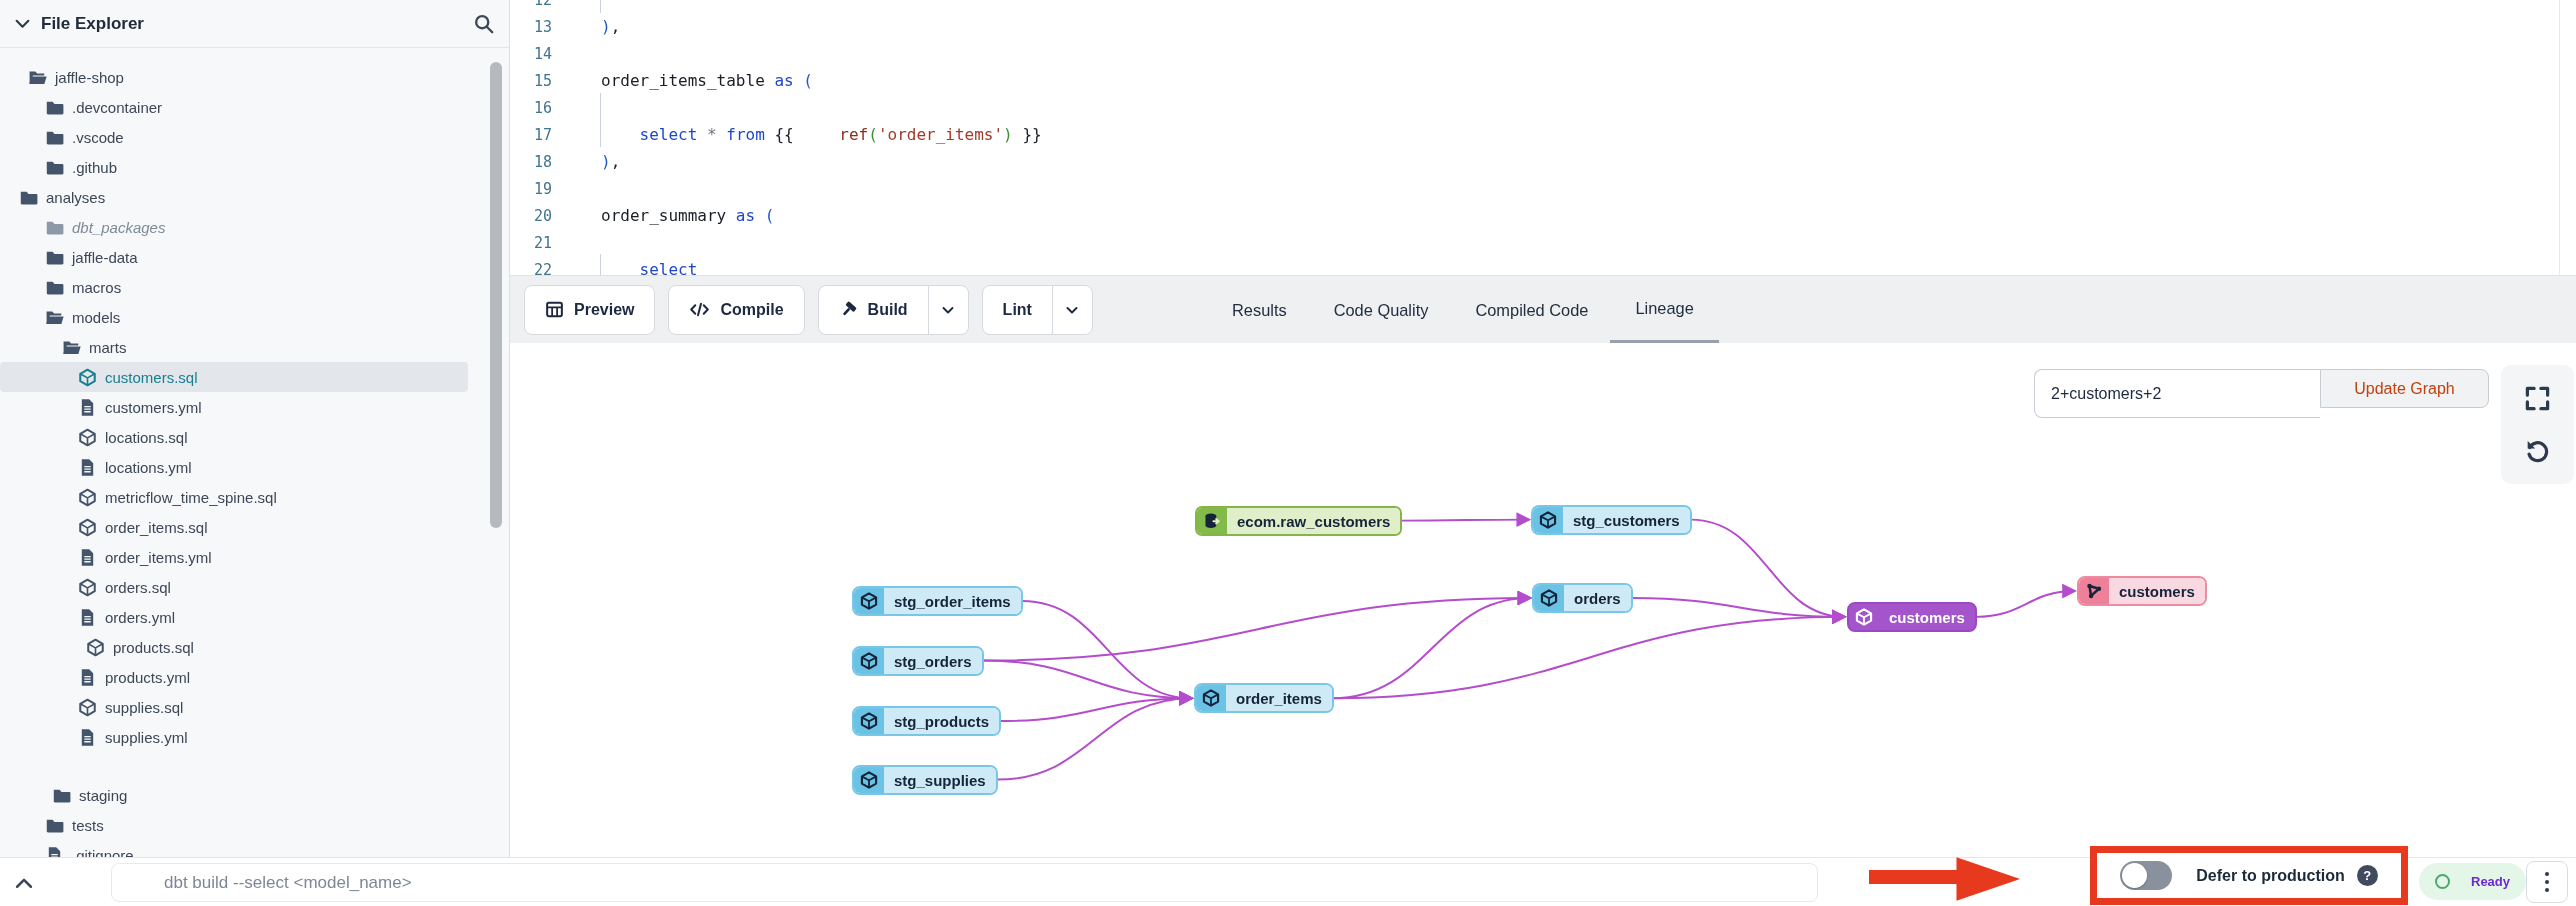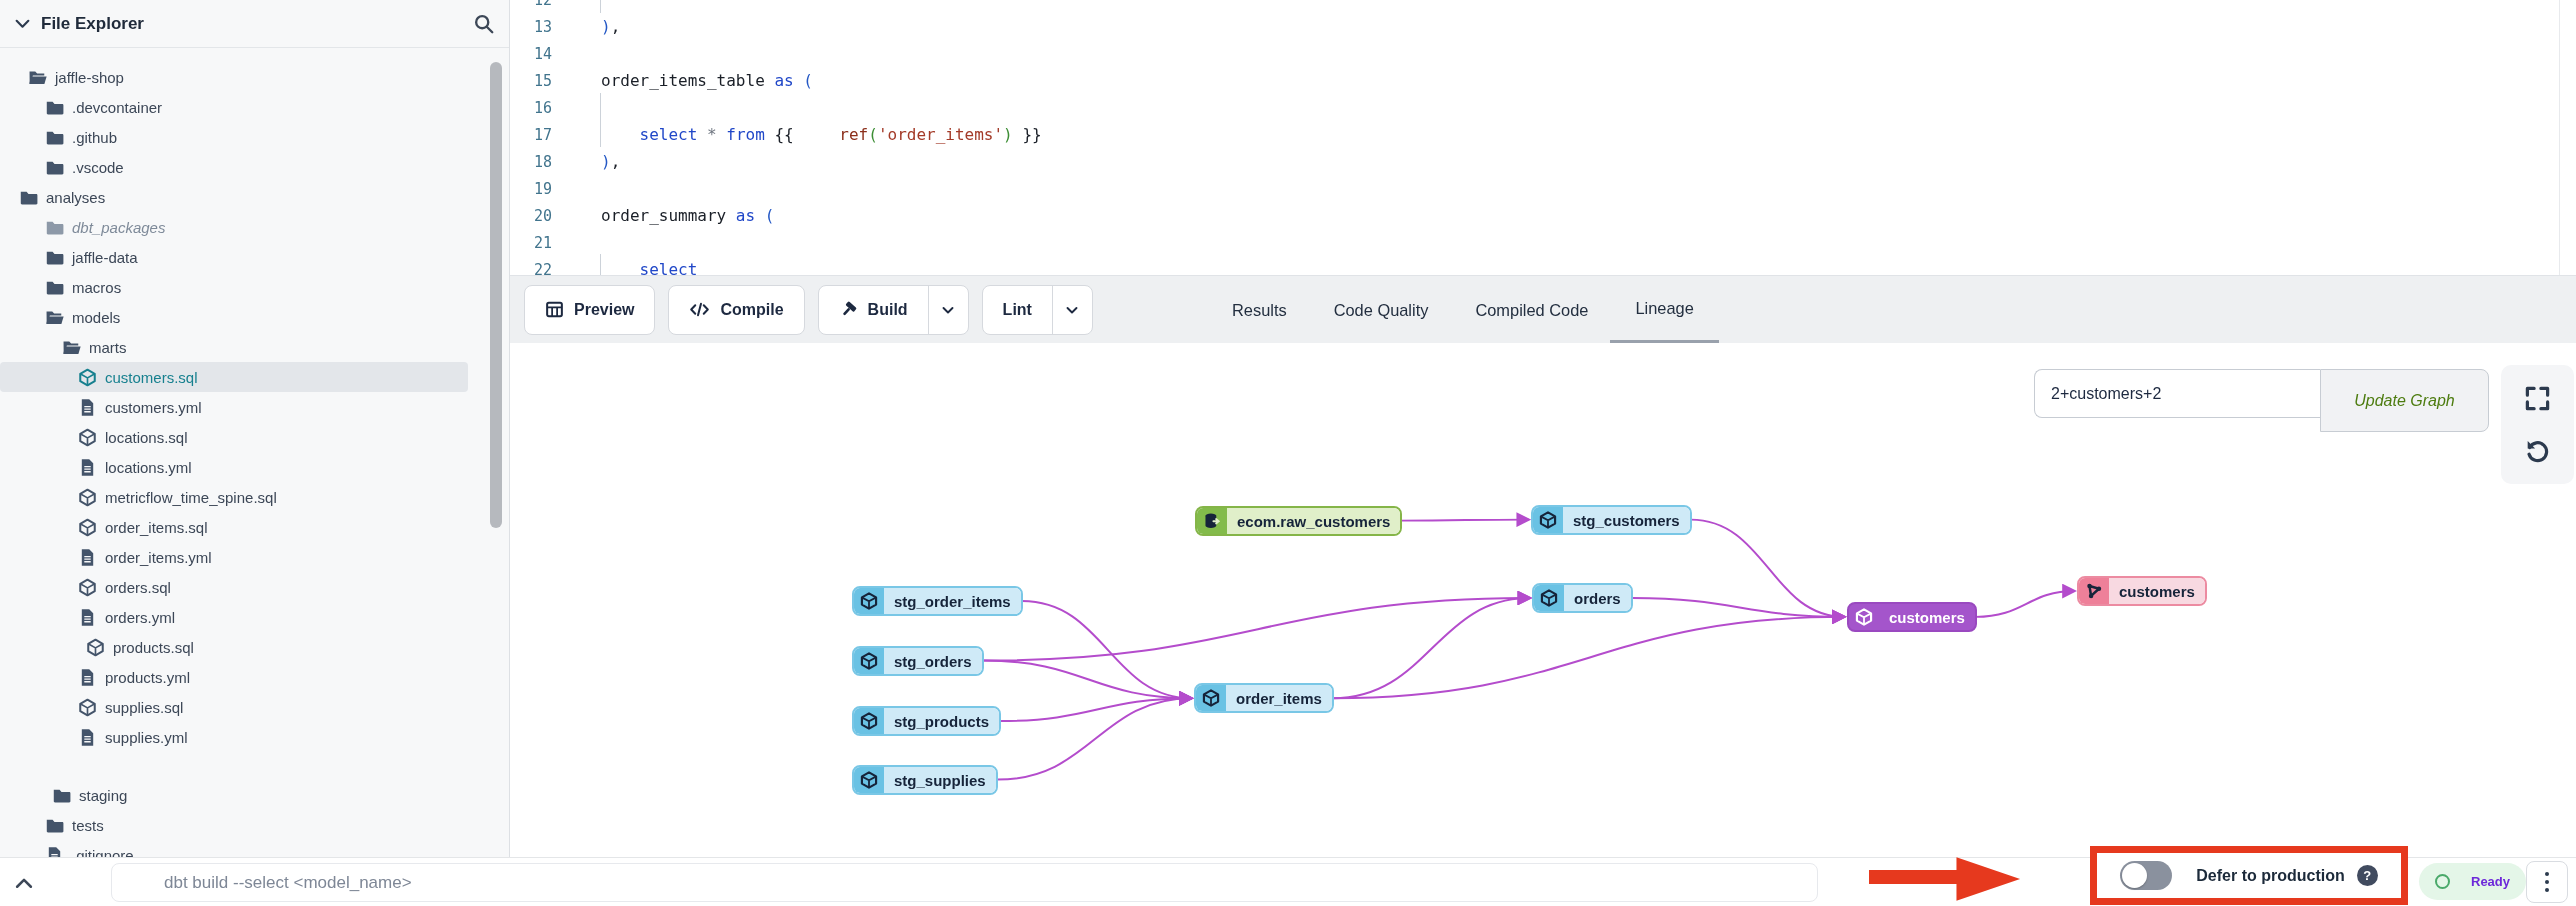--- a/index.html
+++ b/index.html
@@ -49,28 +49,28 @@
   .tb-btn .icon { color:#1d2940; }
   .tabs { position:absolute; left:722px; top:0; height:68px; display:flex; gap:47px; align-items:stretch; }
   .tab { display:flex; align-items:center; font-size:16.4px; color:#232f40; cursor:pointer; }
   .tab.active { font-weight:500; padding:0 25px; margin:0 -25px; border-bottom:4px solid #99a1ac; }
 
   
   .lineage { position:absolute; left:0; top:343px; width:2066px; height:514px; background:#fff; }
   .lineage svg.edges { position:absolute; left:0; top:0; }
   .selector-group { position:absolute; left:1524px; top:26px; display:flex; height:49px; }
   .selector-input { width:286px; height:49px; border:1px solid #c7ccd3; border-right:none; border-radius:8px 0 0 8px; padding:0 16px; font-size:16px; color:#1d2940; background:#fff; font-family:"Liberation Sans", sans-serif; }
-  .update-btn { width:169px; height:63px; border:1px solid #c7ccd3; border-radius:0 8px 8px 0; background:#f1f2f4; font-size:16px; font-weight:500; color:#4d7c0f; display:flex; align-items:center; justify-content:center; cursor:pointer;font-style:italic; }
+  .update-btn { width:169px; height:39px; border:1px solid #c7ccd3; border-radius:0 8px 8px 0; background:#f1f2f4; font-size:16px; font-weight:500; color:#c2410c; display:flex; align-items:center; justify-content:center; cursor:pointer; }
   .icon-stack { position:absolute; left:1991px; top:22px; width:73px; height:119px; background:#f4f5f7; border-radius:10px; display:flex; flex-direction:column; align-items:center; justify-content:space-around; padding:8px 0; }
   .icon-stack .icon { color:#2c3a4e; cursor:pointer; }
 
   .lnode { position:absolute; height:30px; display:inline-flex; align-items:stretch; border-radius:8px; border:2px solid; overflow:hidden; font-weight:700; font-size:15px; color:#16243a; cursor:pointer; white-space:nowrap; }
   .lnode-icon { width:30px; display:flex; align-items:center; justify-content:center; flex:none; }
   .lnode-label { padding:0 10px; display:flex; align-items:center; }
-  .lnode.source { border-color:#85b548; }
+  .lnode.source { border-color:#85b548;border-radius:7px; }
   .lnode.source .lnode-icon { background:#83bb4b; }
   .lnode.source .lnode-label { background:#e0efc9; }
   .lnode.model { border-color:#79c7e6; }
   .lnode.model .lnode-icon { background:#6ac2e4; }
   .lnode.model .lnode-label { background:#cfeaf7; }
   .lnode.model_selected { border-color:#9a49c0; background:#a455cb; color:#fff; }
   .lnode.model_selected .lnode-icon, .lnode.model_selected .lnode-label { background:transparent; }
   .lnode.exposure { border-color:#ec8ba1; }
   .lnode.exposure .lnode-icon { background:#ee8099; }
   .lnode.exposure .lnode-label { background:#f8d9e1; }
@@ -129,29 +129,29 @@
           </svg>
         </span>
         <span>.devcontainer</span>
       </div>
       <div class="tree-row" style="padding-left: 45px;">
         <span class="icon">
           <svg width="19" height="19" viewBox="0 0 16 16">
             <path d="M1.5 3.2h4.9l1.6 1.8h6.5c.6 0 1 .4 1 1v6.8c0 .6-.4 1-1 1h-12c-.6 0-1-.4-1-1z" fill="currentColor"></path>
           </svg>
         </span>
+        <span>.vscode</span>
+      </div>
+      <div class="tree-row" style="padding-left: 45px;">
+        <span class="icon">
+          <svg width="19" height="19" viewBox="0 0 16 16">
+            <path d="M1.5 3.2h4.9l1.6 1.8h6.5c.6 0 1 .4 1 1v6.8c0 .6-.4 1-1 1h-12c-.6 0-1-.4-1-1z" fill="currentColor"></path>
+          </svg>
+        </span>
         <span>.github</span>
-      </div>
-      <div class="tree-row" style="padding-left: 45px;">
-        <span class="icon">
-          <svg width="19" height="19" viewBox="0 0 16 16">
-            <path d="M1.5 3.2h4.9l1.6 1.8h6.5c.6 0 1 .4 1 1v6.8c0 .6-.4 1-1 1h-12c-.6 0-1-.4-1-1z" fill="currentColor"></path>
-          </svg>
-        </span>
-        <span>.vscode</span>
       </div>
       <div class="tree-row" style="padding-left: 19px;">
         <span class="icon">
           <svg width="19" height="19" viewBox="0 0 16 16">
             <path d="M1.5 3.2h4.9l1.6 1.8h6.5c.6 0 1 .4 1 1v6.8c0 .6-.4 1-1 1h-12c-.6 0-1-.4-1-1z" fill="currentColor"></path>
           </svg>
         </span>
         <span>analyses</span>
       </div>
       <div class="tree-row muted" style="padding-left: 45px;">

